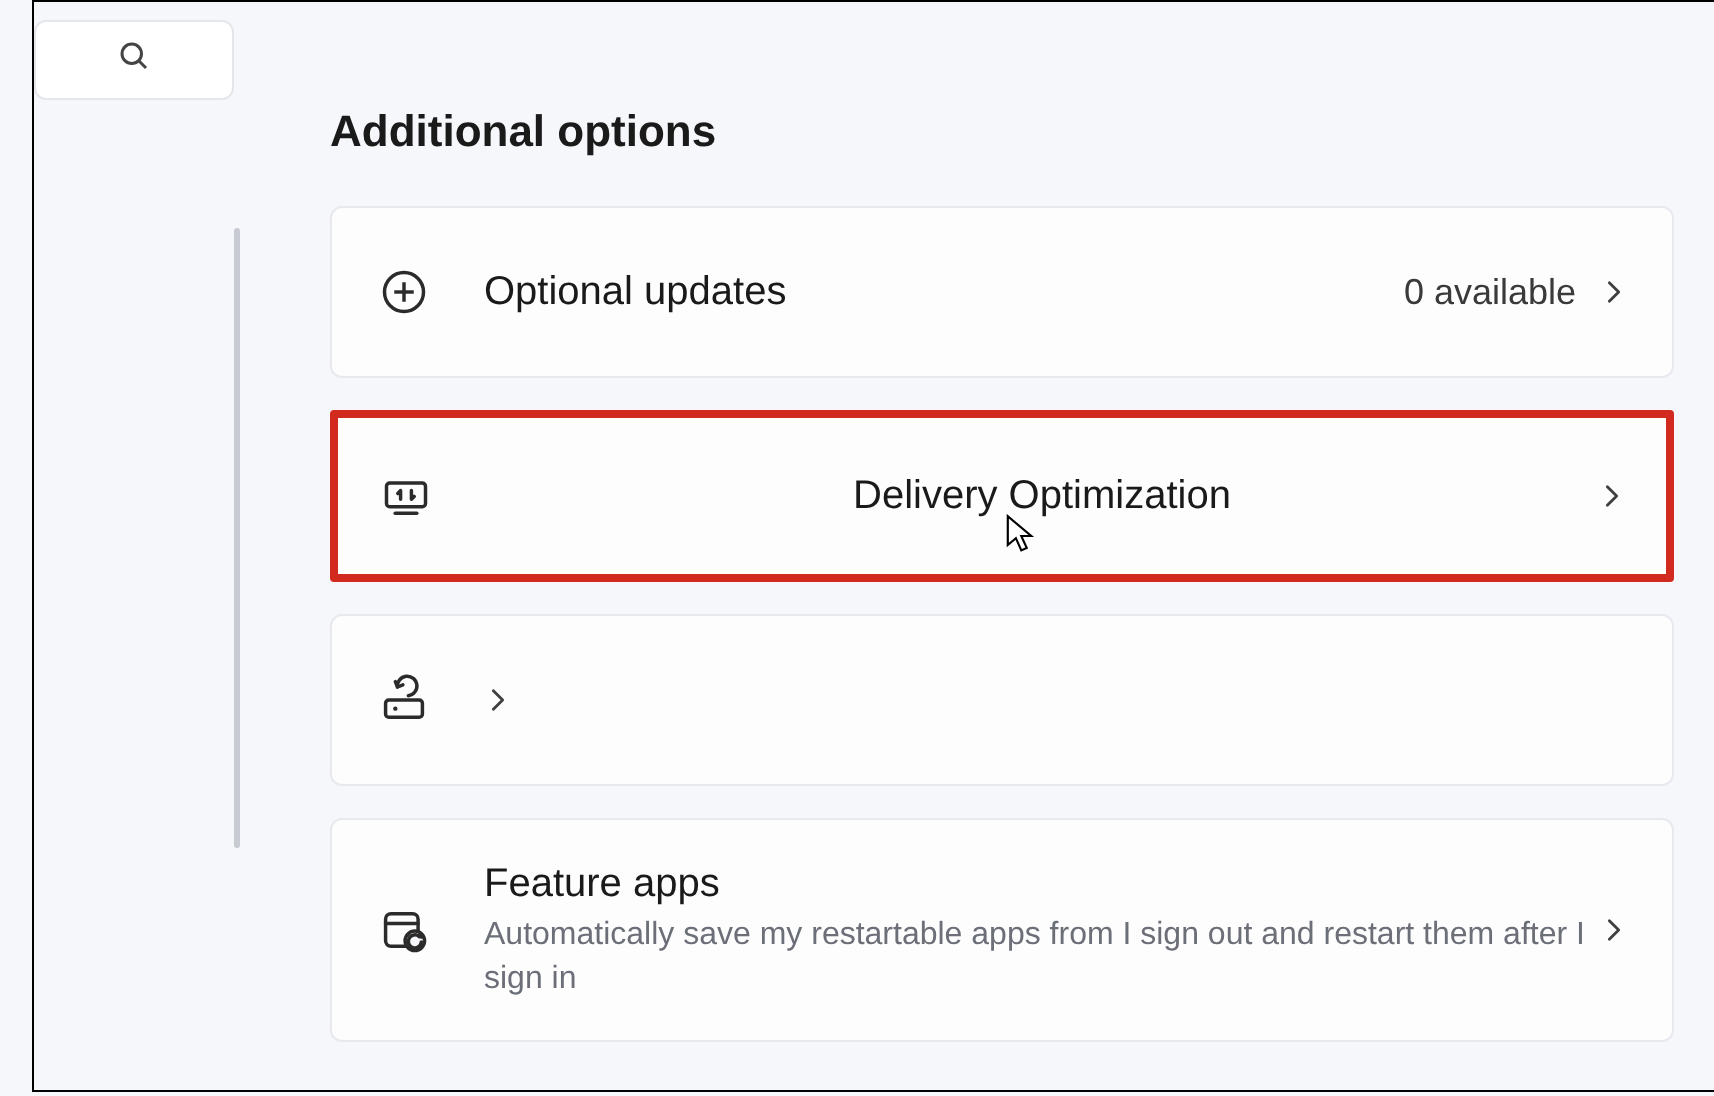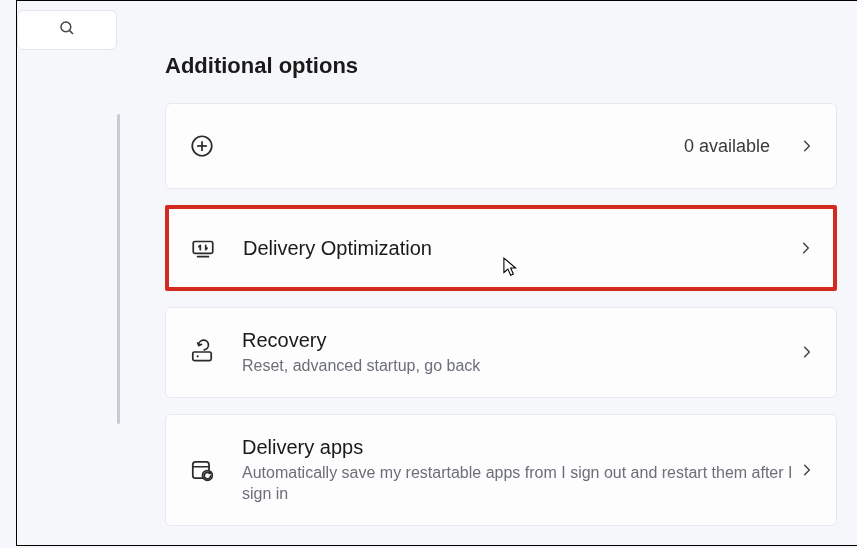--- a/index.html
+++ b/index.html
@@ -63,20 +63,21 @@
     align-items: center;
     padding: 20px 22px 20px 22px;
     margin-bottom: 16px;
     min-height: 86px;
     cursor: pointer;
   }
   .row.highlight {
     border: 4px solid #d22a1f;
     border-radius: 2px;
     padding: 24px 20px 24px 20px;
+    text-align: center;
   }
 
   .row-icon {
     width: 28px; height: 28px;
     flex: 0 0 28px;
     display: flex;
     align-items: center; justify-content: center;
     margin-right: 26px;
     color: #2b2b2b;
   }
@@ -92,21 +93,21 @@
   .row-desc {
     font-size: 16px;
     color: #6c6f78;
     line-height: 1.35;
     margin-top: 2px;
   }
 
   .row-meta {
     font-size: 18px;
     color: #3a3a3a;
-    margin-right: 30px;
+    margin-right: 12px;
     white-space: nowrap;
   }
 
   .chevron {
     flex: 0 0 auto;
     width: 14px; height: 14px;
     color: #3f3f3f;
   }
   .chevron svg { width: 14px; height: 14px; }
 
@@ -138,20 +139,21 @@
 
     <div class="row">
       <span class="row-icon">
         <svg viewBox="0 0 24 24" fill="none" stroke="#2b2b2b" stroke-width="1.6">
           <circle cx="12" cy="12" r="9"></circle>
           <line x1="12" y1="7.5" x2="12" y2="16.5"></line>
           <line x1="7.5" y1="12" x2="16.5" y2="12"></line>
         </svg>
       </span>
       <div class="row-text">
+        <div class="row-title">Optional updates</div>
       </div>
       <div class="row-meta">0 available</div>
       <span class="chevron">
         <svg viewBox="0 0 24 24" fill="none" stroke="#3f3f3f" stroke-width="2.4" stroke-linecap="round" stroke-linejoin="round">
           <polyline points="8 4 16 12 8 20"></polyline>
         </svg>
       </span>
     </div>
 
     <div class="row highlight">
@@ -175,43 +177,39 @@
 
     <div class="row">
       <span class="row-icon">
         <svg viewBox="0 0 24 24" fill="none" stroke="#2b2b2b" stroke-width="1.6" stroke-linecap="round" stroke-linejoin="round">
           <rect x="3.5" y="12" width="17" height="8" rx="1.5"></rect>
           <circle cx="8" cy="16" r="1" fill="#2b2b2b" stroke="none"></circle>
           <path d="M14 10 A4.5 4.5 0 1 0 9 6"></path>
           <polyline points="8 3.5 9 6 11.5 5"></polyline>
         </svg>
       </span>
-      <div class="row-text">
-        <div class="row-title">Recovery</div>
-        <div class="row-desc">Reset, advanced startup, go back</div>
-      </div>
       <span class="chevron">
         <svg viewBox="0 0 24 24" fill="none" stroke="#3f3f3f" stroke-width="2.4" stroke-linecap="round" stroke-linejoin="round">
           <polyline points="8 4 16 12 8 20"></polyline>
         </svg>
       </span>
     </div>
 
     <div class="row">
       <span class="row-icon">
         <svg viewBox="0 0 24 24" fill="none" stroke="#2b2b2b" stroke-width="1.6" stroke-linecap="round" stroke-linejoin="round">
           <rect x="3.5" y="4.5" width="15" height="15" rx="2.5"></rect>
           <line x1="3.5" y1="9" x2="18.5" y2="9"></line>
           <circle cx="17" cy="17" r="4.5" fill="#f6f7fb"></circle>
           <path d="M19 15 A3 3 0 1 0 20 17.5"></path>
           <polyline points="19.6 13.8 19 15 20.3 15.2"></polyline>
         </svg>
       </span>
       <div class="row-text">
-        <div class="row-title">Delivery apps</div>
+        <div class="row-title">Feature apps</div>
         <div class="row-desc">Automatically save my restartable apps from I sign out and restart them after I sign in</div>
       </div>
       <span class="chevron">
         <svg viewBox="0 0 24 24" fill="none" stroke="#3f3f3f" stroke-width="2.4" stroke-linecap="round" stroke-linejoin="round">
           <polyline points="8 4 16 12 8 20"></polyline>
         </svg>
       </span>
     </div>
 
   </div>

